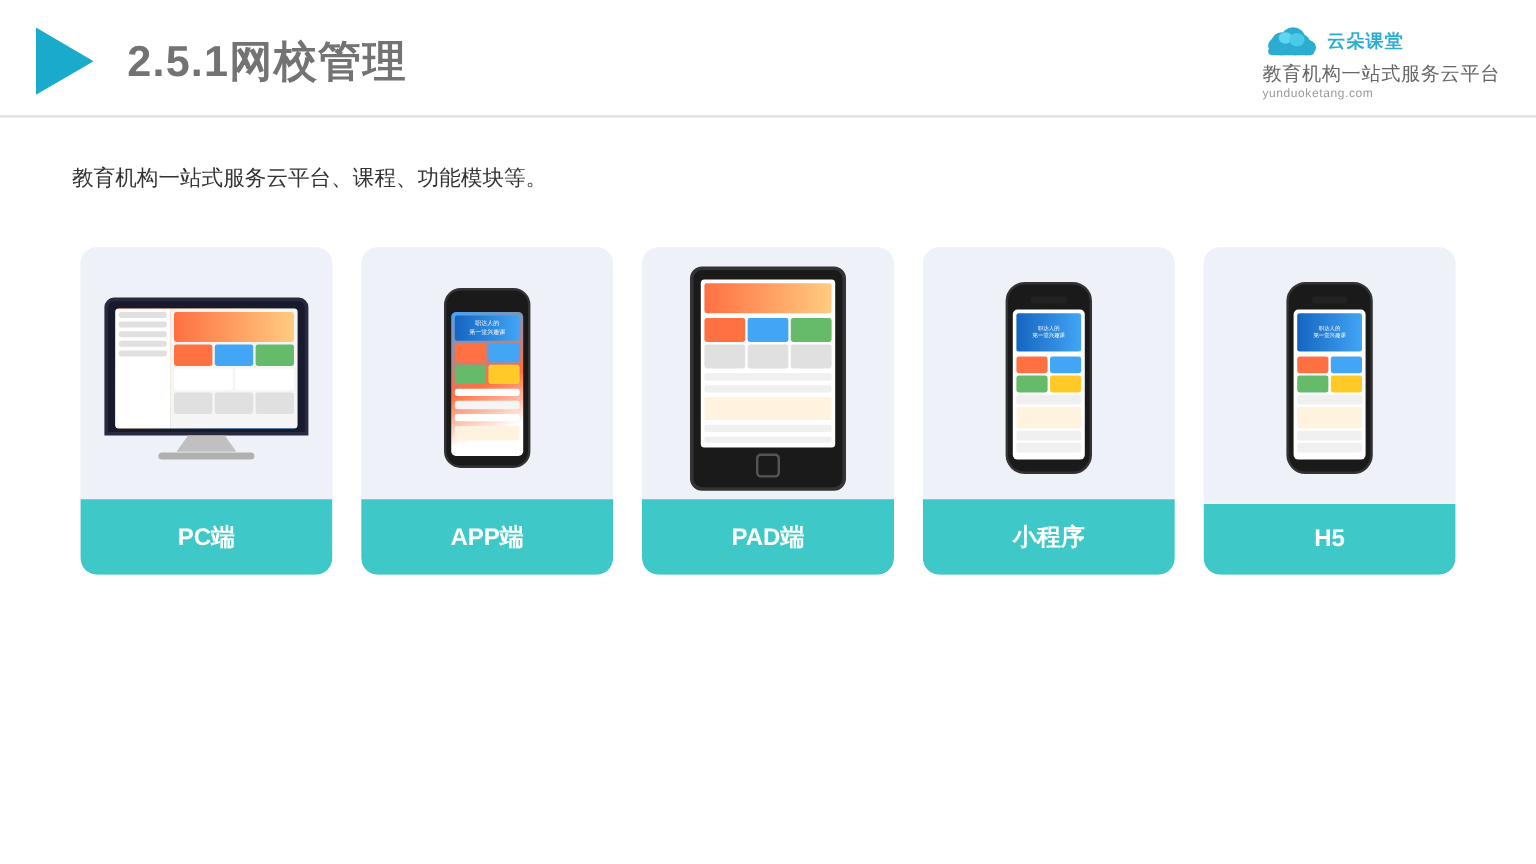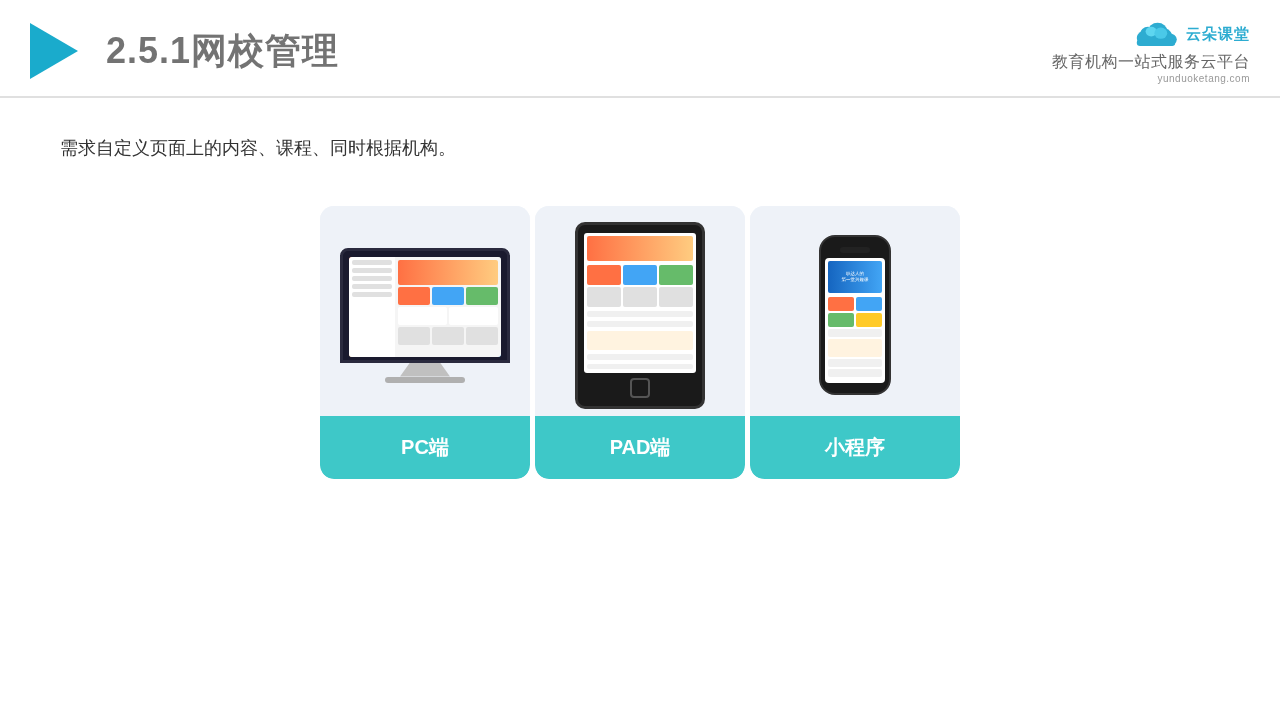--- a/index.html
+++ b/index.html
@@ -35,21 +35,21 @@
     }
     .page-title {
       font-size: 36px;
       font-weight: bold;
       color: #737373;
       letter-spacing: 1px;
     }
     .header-right {
       display: flex;
       flex-direction: column;
-      align-items: flex-end;
+      align-items: flex-start;
     }
     .cloud-logo {
       display: flex;
       align-items: center;
       gap: 6px;
     }
     .cloud-icon-svg {
       width: 48px;
       height: 32px;
     }
@@ -78,21 +78,21 @@
       font-size: 18px;
       color: #333;
       line-height: 2;
       max-width: 1100px;
     }
 
     
     .cards-container {
       display: flex;
       justify-content: center;
-      gap: 5px;
+      gap: 24px;
       padding: 30px 40px 30px 40px;
     }
 
     .card {
       background: #f0f4fa;
       border-radius: 14px;
       width: 210px;
       display: flex;
       flex-direction: column;
       align-items: center;
@@ -428,21 +428,21 @@
         <ellipse cx="36" cy="18" rx="8" ry="7" fill="#4ac9e8"></ellipse>
       </svg>
       <span class="brand-name">云朵课堂</span>
     </div>
     <div class="brand-sub">教育机构一站式服务云平台</div>
     <div class="brand-url">yunduoketang.com</div>
   </div>
 </div>
 
 <div class="description">
-  <div>需求自定义页面上的内容、课程、同时根据机构。</div>
+  <div>教育机构一站式服务云平台、课程、功能模块等。</div>
 </div>
 
 <div class="cards-container">
 
   <div class="card">
     <div class="card-image-area">
       <div class="pc-monitor">
         <div class="monitor-frame">
           <div class="monitor-screen">
             <div class="screen-content">
@@ -473,20 +473,46 @@
             </div>
           </div>
         </div>
         <div class="monitor-stand"></div>
         <div class="monitor-base"></div>
       </div>
     </div>
     <div class="card-label">PC端</div>
   </div>
 
+  <div class="card">
+    <div class="card-image-area">
+      <div class="phone-mock">
+        <div class="phone-notch"></div>
+        <div class="phone-screen">
+          <div class="phone-screen-inner">
+            <div class="phone-banner">
+              <div class="phone-banner-text">职达人的<br>第一堂兴趣课</div>
+            </div>
+            <div class="phone-grid">
+              <div class="phone-grid-item orange"></div>
+              <div class="phone-grid-item blue"></div>
+              <div class="phone-grid-item green"></div>
+              <div class="phone-grid-item yellow"></div>
+            </div>
+            <div class="phone-row-item"></div>
+            <div class="phone-row-item" style="background:#f5f5f5"></div>
+            <div class="phone-row-item"></div>
+            <div class="phone-row-item" style="height:20px;background:#fff3e0"></div>
+            <div class="phone-row-item"></div>
+          </div>
+        </div>
+      </div>
+    </div>
+    <div class="card-label">APP端</div>
+  </div>
 
   <div class="card">
     <div class="card-image-area">
       <div class="tablet-mock">
         <div class="tablet-screen">
           <div class="tablet-screen-inner">
             <div class="tablet-banner"></div>
             <div class="tablet-grid">
               <div class="tablet-grid-item t-orange"></div>
               <div class="tablet-grid-item t-blue"></div>
@@ -527,14 +553,39 @@
             <div class="mini-row" style="background:#fff3e0;height:18px"></div>
             <div class="mini-row"></div>
             <div class="mini-row"></div>
           </div>
         </div>
       </div>
     </div>
     <div class="card-label">小程序</div>
   </div>
 
+  <div class="card">
+    <div class="card-image-area">
+      <div class="mini-phone">
+        <div class="mini-phone-notch"></div>
+        <div class="mini-phone-screen">
+          <div class="mini-phone-inner">
+            <div class="mini-banner">
+              <div class="mini-banner-text">职达人的<br>第一堂兴趣课</div>
+            </div>
+            <div class="mini-grid">
+              <div class="mini-gi a"></div>
+              <div class="mini-gi b"></div>
+              <div class="mini-gi c"></div>
+              <div class="mini-gi d"></div>
+            </div>
+            <div class="mini-row"></div>
+            <div class="mini-row" style="background:#fff3e0;height:18px"></div>
+            <div class="mini-row"></div>
+            <div class="mini-row"></div>
+          </div>
+        </div>
+      </div>
+    </div>
+    <div class="card-label">H5</div>
+  </div>
 
 </div>
 
 </body></html>

